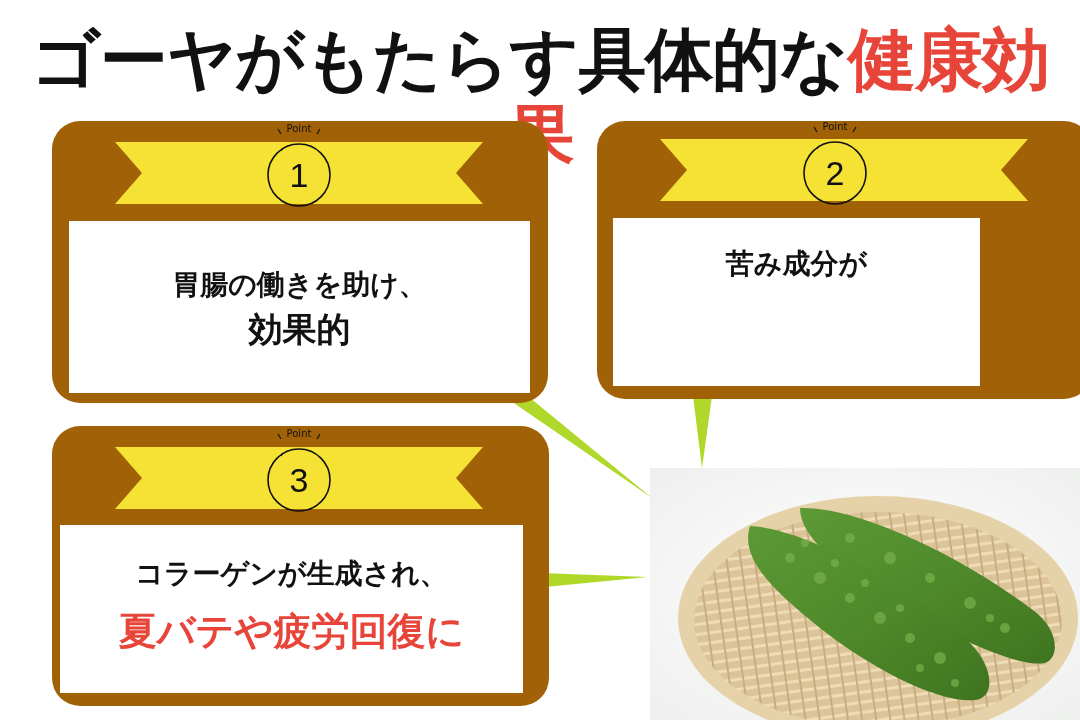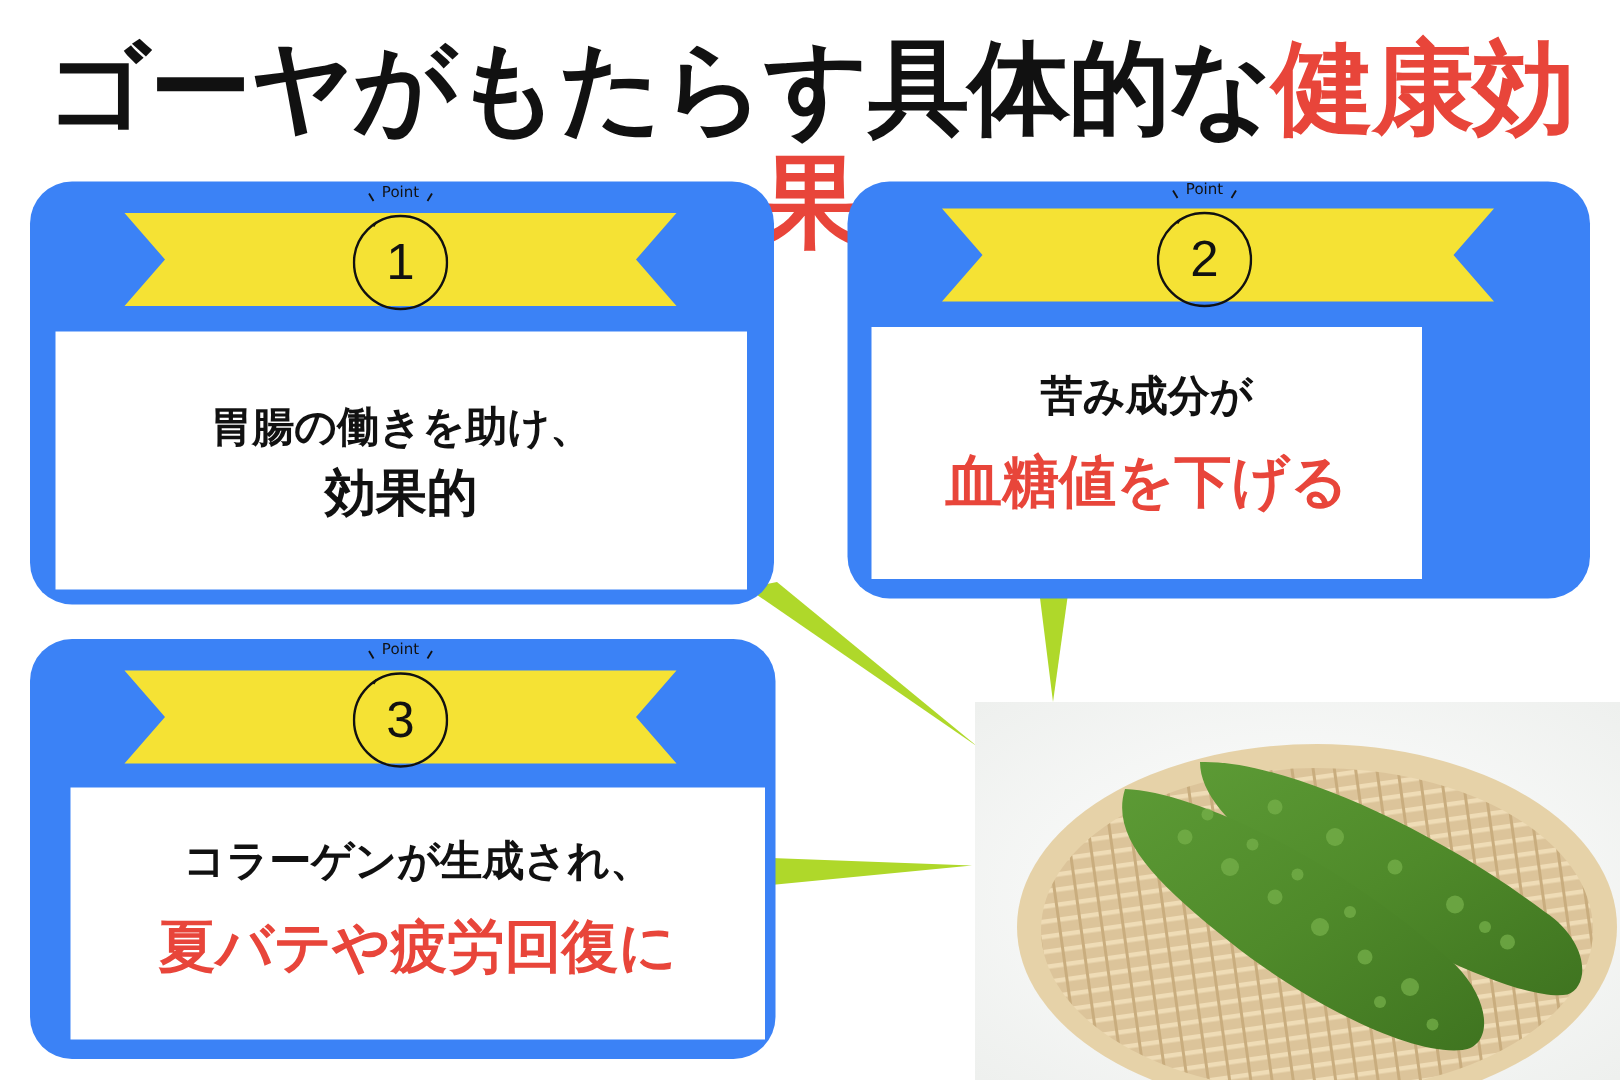--- a/index.html
+++ b/index.html
@@ -2,21 +2,21 @@
 <html><head>
 <meta charset="utf-8">
 <style>
   html, body { margin:0; padding:0; }
   body { width:1080px; height:720px; background:#ffffff; position:relative; overflow:hidden;
          font-family:"DejaVu Sans", "Liberation Sans", sans-serif; }
   .title { position:absolute; left:0; top:22px; width:1080px; text-align:center;
            font-size:68px; font-weight:bold; letter-spacing:-1px; color:#111; line-height:76px; }
   .title .accent { color:#e8453a; }
   .tails { position:absolute; left:0; top:0; }
-  .box { position:absolute; background:#3b82f6; border-radius:28px; }
+  .box { position:absolute; background:#a16207; border-radius:28px;margin-left:32px; }
   .ribbon { position:absolute; left:0; top:0; }
   .inner { position:absolute; background:#ffffff; display:flex; flex-direction:column;
            align-items:center; justify-content:center; text-align:right; font-weight:bold; }
   .line-black { color:#111; font-size:28px; line-height:44px; }
   .line-orange { color:#ec6a22; font-size:38px; line-height:54px; }
   .line-red { color:#e8453a; font-size:38px; line-height:54px; }
   .badge { position:absolute; }
   .badge-num { position:absolute; width:64px; height:64px; left:0; top:22px; text-align:center;
                font-family:"Liberation Sans", sans-serif; font-size:34px; line-height:64px; color:#111; }
   .photo { position:absolute; left:650px; top:468px; width:430px; height:252px; }
@@ -107,35 +107,34 @@
       <circle cx="32" cy="54" r="31" fill="none" stroke="#111" stroke-width="1.6"></circle>
       <line x1="11" y1="8" x2="14" y2="13" stroke="#111" stroke-width="1.2"></line>
       <line x1="53" y1="8" x2="50" y2="13" stroke="#111" stroke-width="1.2"></line>
       <line x1="16" y1="27" x2="14" y2="30" stroke="#111" stroke-width="1.2"></line>
     </svg>
     <div style="position:absolute; left:0; top:2px; width:64px; text-align:center; font-family:'DejaVu Sans',sans-serif; font-size:10px; color:#111;">Point</div>
     <div class="badge-num">2</div>
   </div>
   <div class="inner" style="left:16px; top:97px; width:367px; height:168px; justify-content:flex-start; padding-top:0;">
     <div class="line-black" style="margin-top:24px;">苦み成分が</div>
-    <div class="line-red" style="margin-top:8px;">血糖値を下げる</div>
   </div>
 </div>
 
 <div class="box" style="left:20px; top:426px; width:497px; height:280px;">
   <svg class="ribbon" width="497" height="100">
     <polygon points="63,21 431,21 404,52 431,83 63,83 90,52" fill="#f5e234"></polygon>
   </svg>
   <div class="badge" style="left:215px; top:0px; width:64px; height:90px;">
     <svg width="64" height="90">
       <circle cx="32" cy="54" r="31" fill="none" stroke="#111" stroke-width="1.6"></circle>
       <line x1="11" y1="8" x2="14" y2="13" stroke="#111" stroke-width="1.2"></line>
       <line x1="53" y1="8" x2="50" y2="13" stroke="#111" stroke-width="1.2"></line>
       <line x1="16" y1="27" x2="14" y2="30" stroke="#111" stroke-width="1.2"></line>
     </svg>
     <div style="position:absolute; left:0; top:2px; width:64px; text-align:center; font-family:'DejaVu Sans',sans-serif; font-size:10px; color:#111;">Point</div>
     <div class="badge-num">3</div>
   </div>
-  <div class="inner" style="left:27px; top:99px; width:463px; height:168px;">
+  <div class="inner" style="left:8px; top:99px; width:463px; height:168px;">
     <div class="line-black" style="margin-top:-8px;">コラーゲンが生成され、</div>
     <div class="line-red" style="margin-top:8px;">夏バテや疲労回復に</div>
   </div>
 </div>
 
 </body></html>

